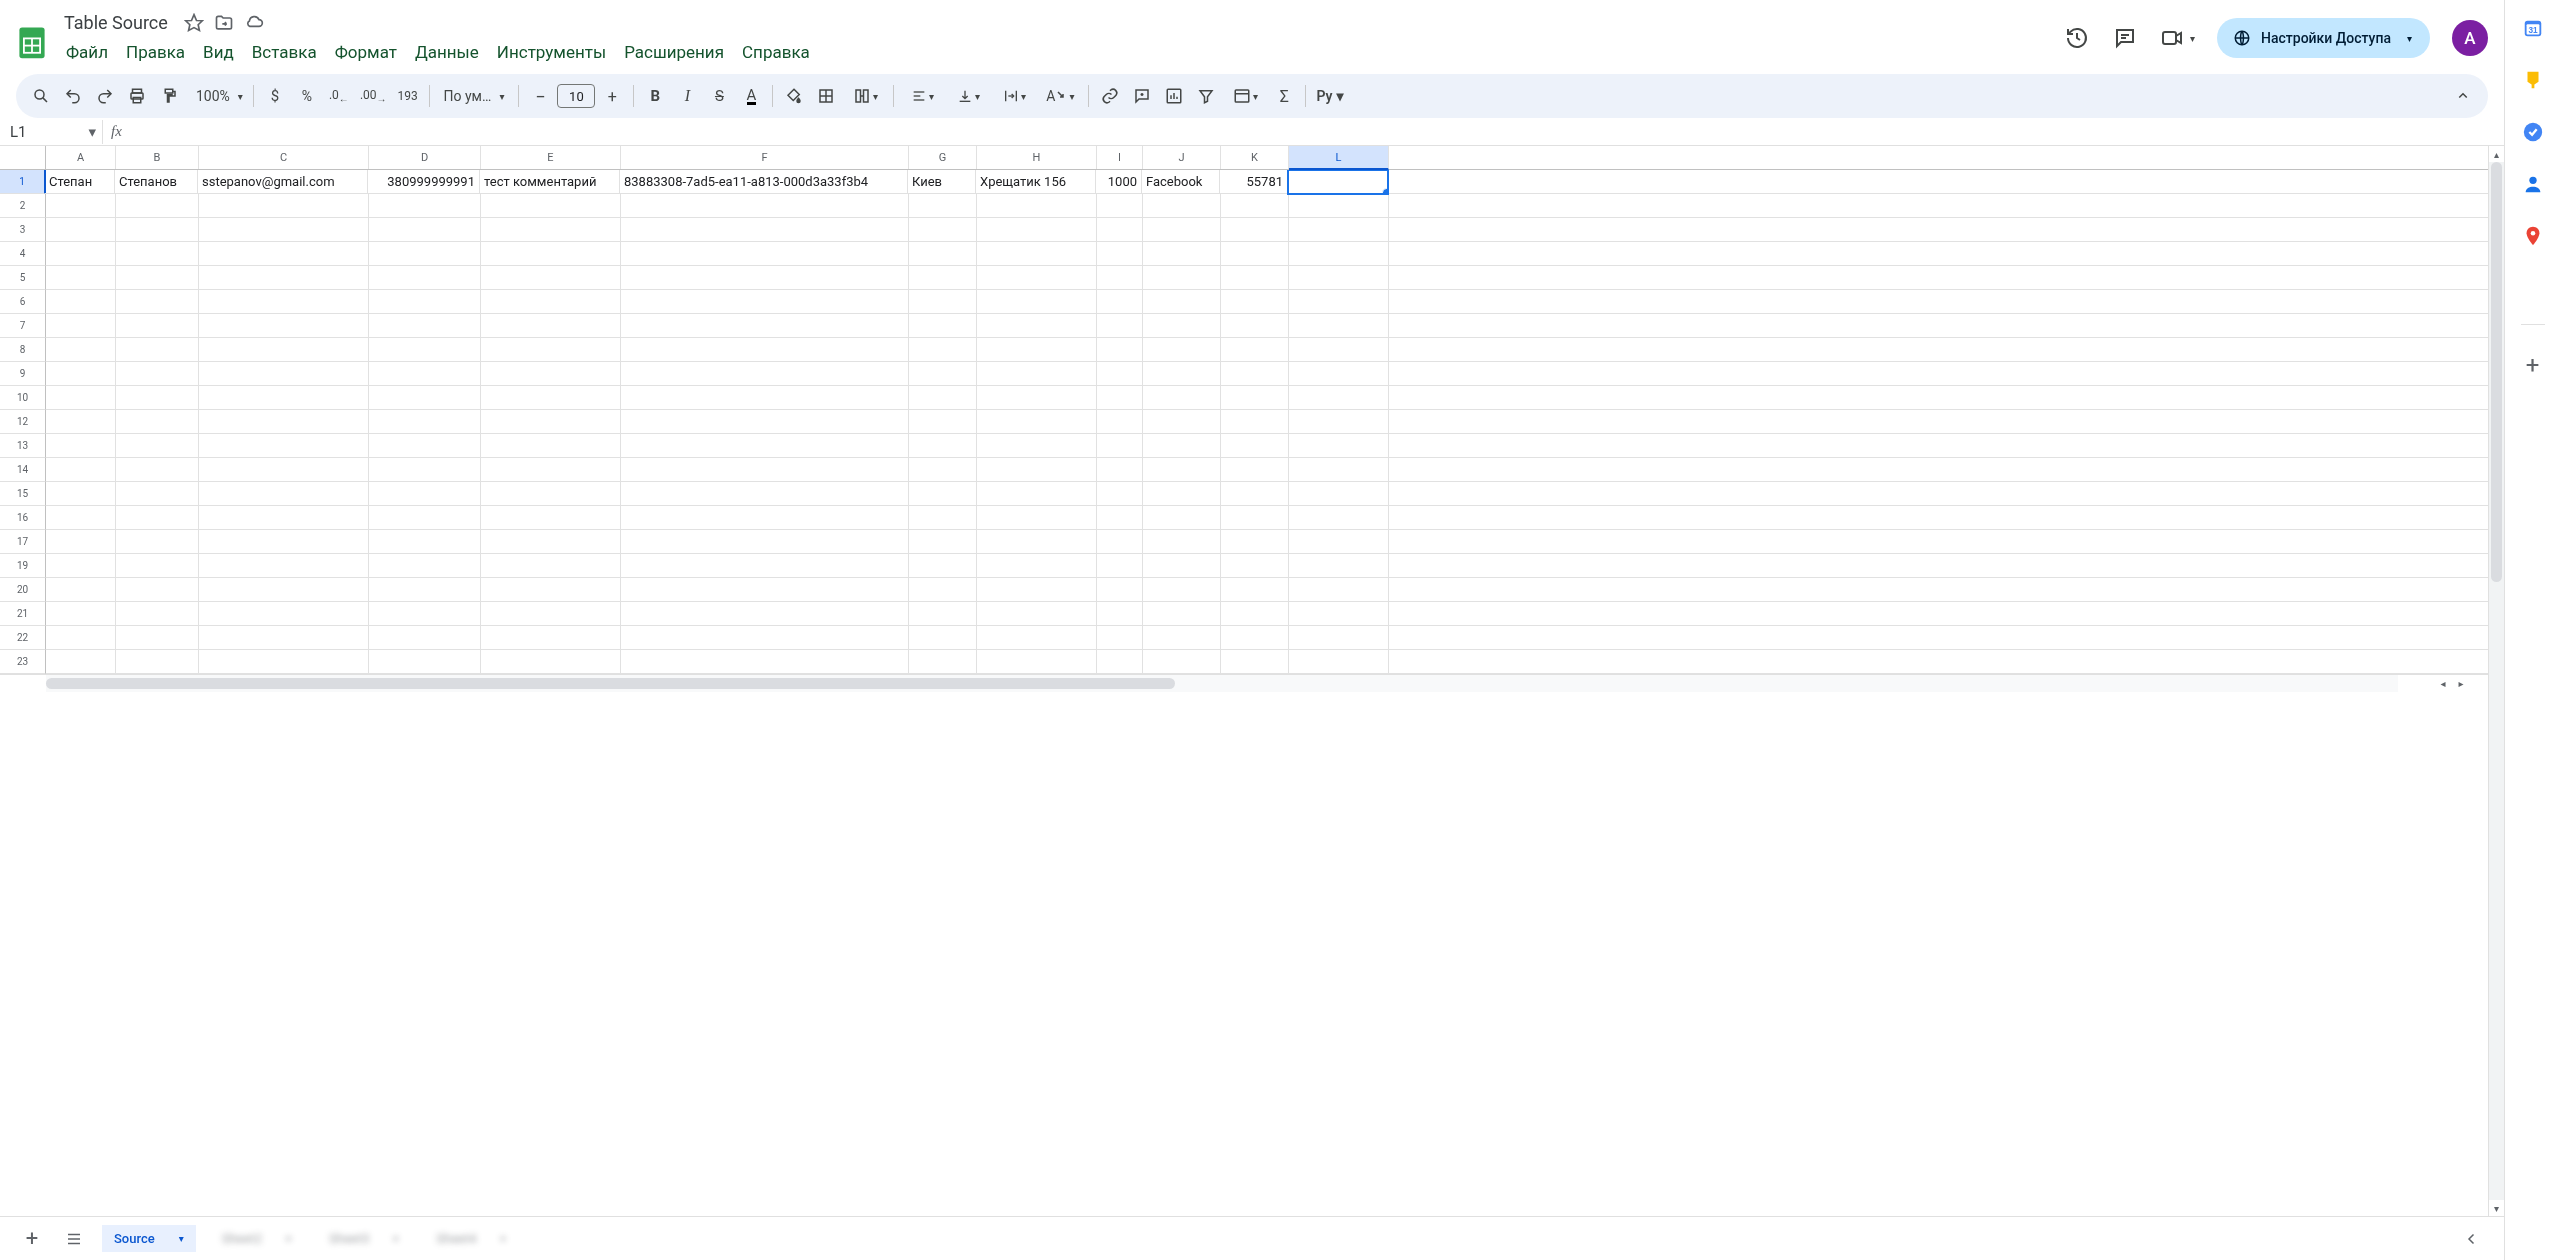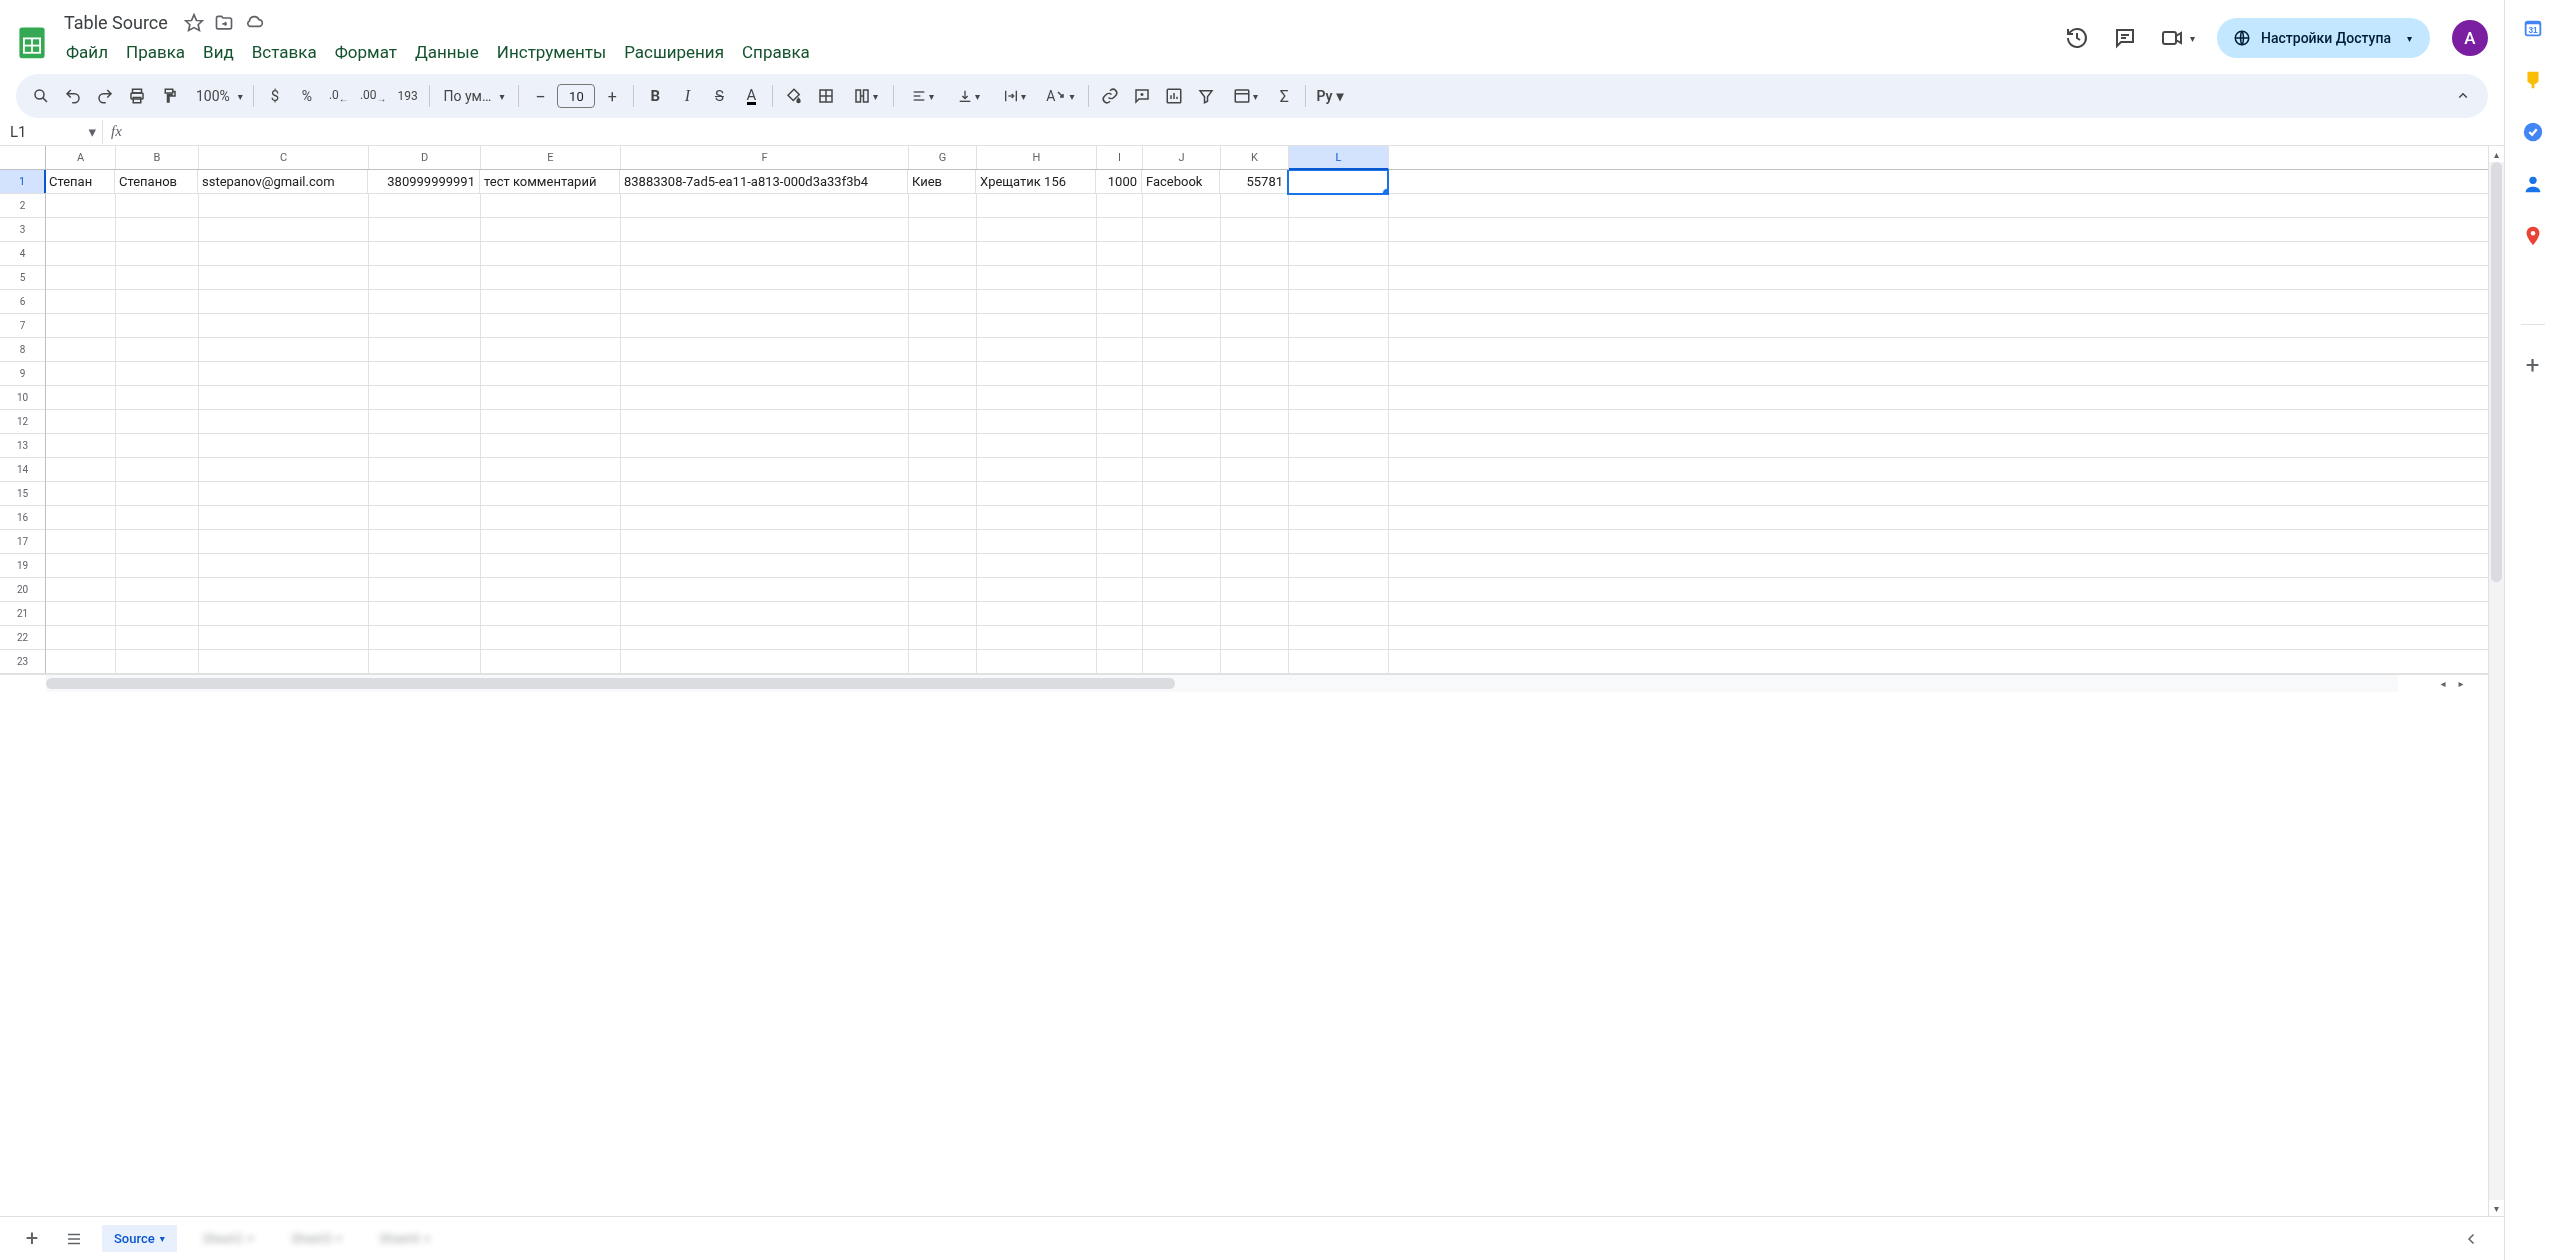--- a/index.html
+++ b/index.html
@@ -132,21 +132,21 @@
 .h-scroll-arrow { width:18px; display:flex; align-items:center; justify-content:center; font-size:10px; color:#5f6368;}
 .explore-btn-fixed { width:18px; }
 
 
 .sheet-bar {
   height:44px; border-top:1px solid #e0e0e0; display:flex; align-items:center;
   padding:0 18px; gap:14px;
 }
 .sb-icon { width:28px; height:28px; display:flex; align-items:center; justify-content:center; color:#5f6368; cursor:pointer; border-radius:4px;}
 .sheet-tab {
-  padding:6px 12px; display:flex; align-items:center; gap:5px;
+  padding:6px 12px; display:flex; align-items:center; gap:24px;
   font-size:13px; cursor:pointer; border-radius:4px; color:#5f6368;
 }
 .sheet-tab.active { color:#0b57d0; font-weight:500; background:#e8f0fe; border-radius:0;}
 .sheet-tab .tab-chev { font-size:10px; }
 .sheet-tab.blurred { filter:blur(3px); opacity:0.6; }
 .sheet-bar-right { margin-left:auto; }
 .chev { font-size:10px; }
 </style>
 </head>
 <body>

